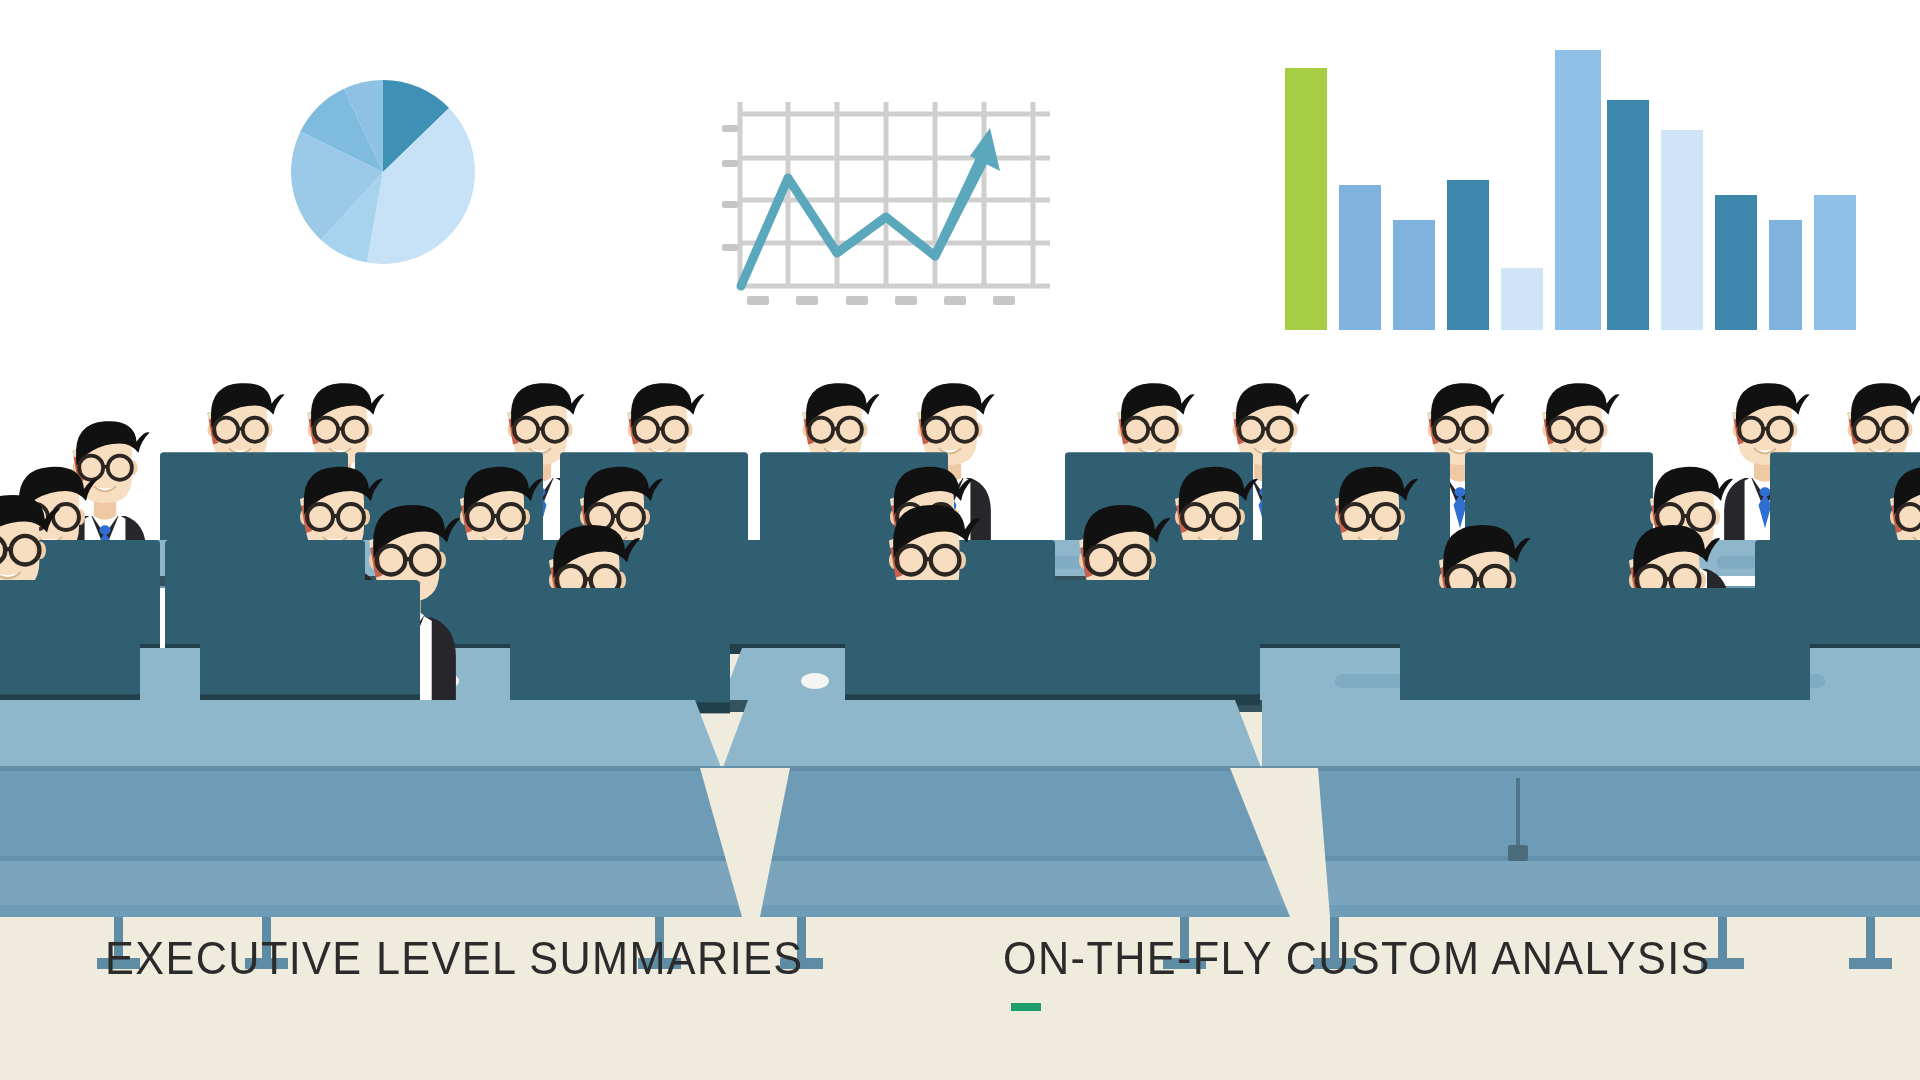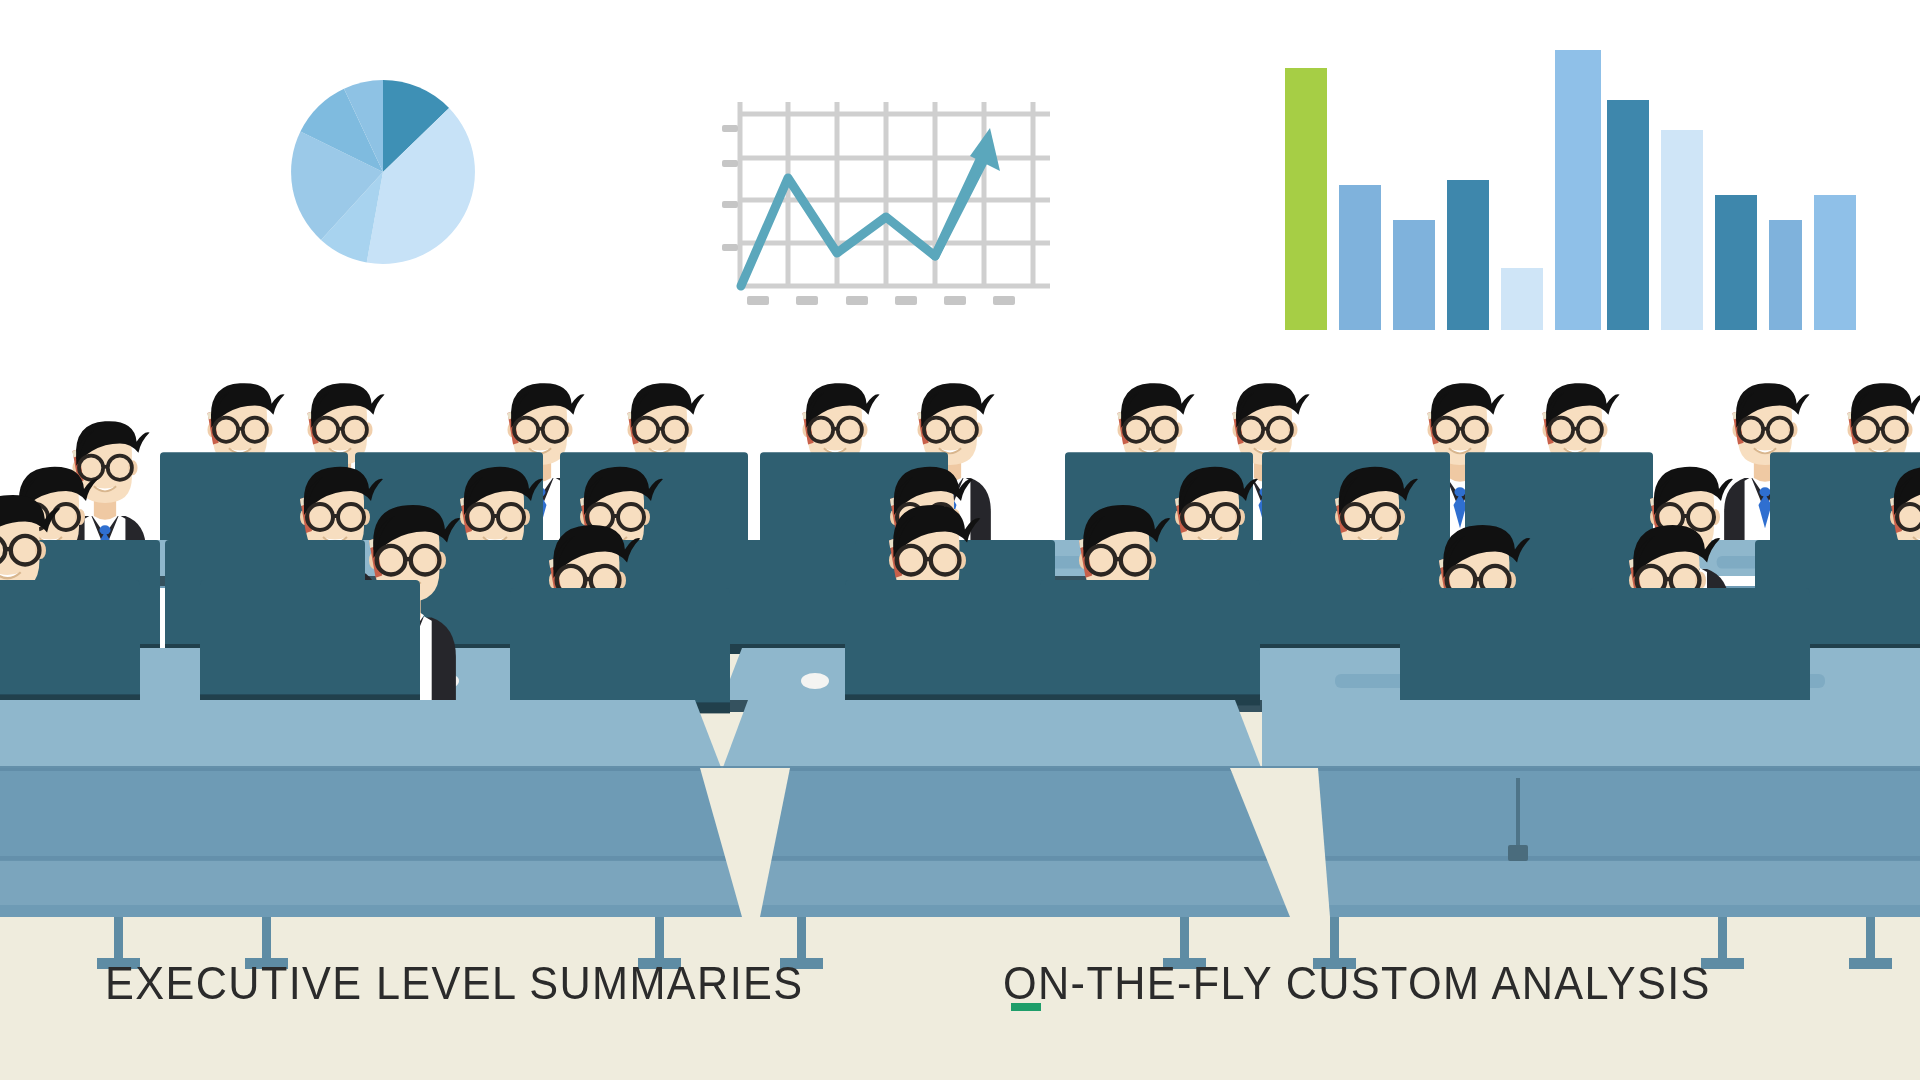--- a/index.html
+++ b/index.html
@@ -15,21 +15,21 @@
 
   
   .charts{position:absolute;left:0;top:0;width:1920px;height:355px;background:#ffffff;}
   .chart-svg{position:absolute;}
 
   
   .scene{position:absolute;left:0;top:0;width:1920px;height:1080px;}
   .scene svg{position:absolute;left:0;top:0;}
 
   
-  .captions{position:absolute;left:0;top:930px;width:1920px;height:120px;margin-top:25px;}
+  .captions{position:absolute;left:0;top:930px;width:1920px;height:120px;}
   .caption{
     position:absolute;top:0;
     font-family:"Liberation Sans",sans-serif;
     font-size:47px;
     font-weight:300;
     letter-spacing:1.5px;
     color:#2B2B2B;
     white-space:nowrap;
     transform:scaleX(.92);
     transform-origin:left top;

